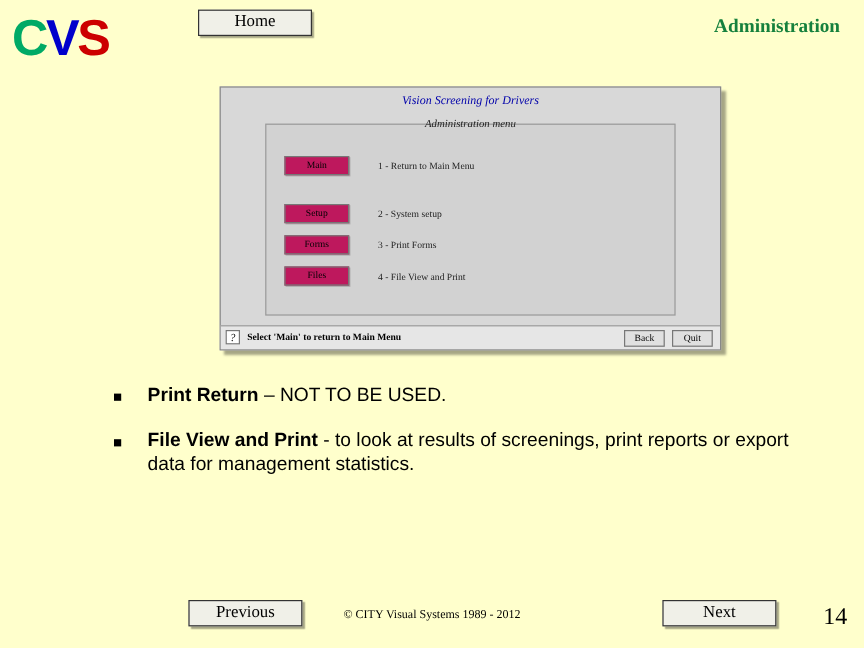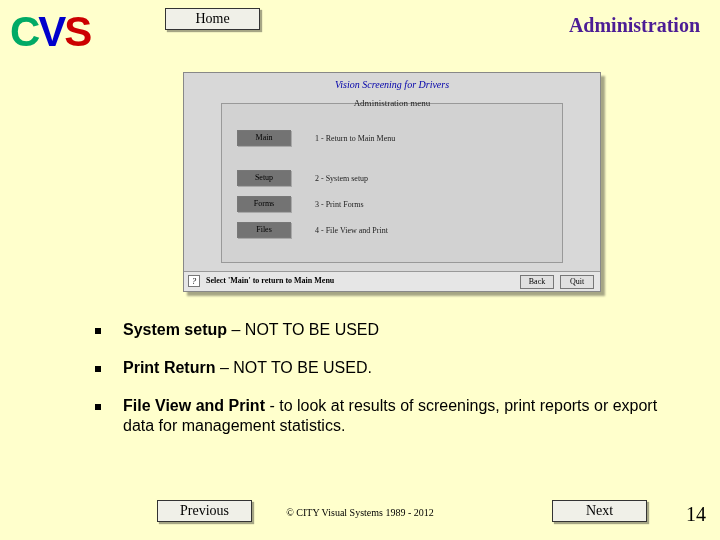--- a/index.html
+++ b/index.html
@@ -36,23 +36,23 @@
     font-size: 14px;
     font-family: "Times New Roman", serif;
     text-align: center;
     line-height: 20px;
     cursor: pointer;
   }
   .page-title {
     position: absolute;
     top: 14px;
     right: 20px;
-    color: #4c1d95;
-    font-weight: bold;
-    font-size: 20px;
+    color: #15803d;
+    font-weight: bold;
+    font-size: 16px;
     font-family: "Times New Roman", serif;
   }
   
   .app-shot {
     position: absolute;
     top: 72px;
     left: 183px;
     width: 418px;
     height: 220px;
     background: #d8d8d8;
@@ -81,27 +81,28 @@
   }
   .shot-panel-title {
     position: absolute;
     top: -6px;
     left: 0;
     right: 0;
     text-align: center;
     font-size: 9px;
     color: #222;
     background: transparent;
+    font-style: italic;
   }
   .panel-btn {
     position: absolute;
     left: 15px;
     width: 54px;
     height: 16px;
-    background: #737373;
+    background: #be185d;
     border: 1px solid #777;
     font-size: 8px;
     text-align: center;
     line-height: 14px;
     box-shadow: 1px 1px 0 rgba(0,0,0,.2);
   }
   .panel-row {
     position: absolute;
     left: 93px;
     font-size: 8px;
@@ -243,24 +244,20 @@
     <div class="status-q">?</div>
     <div class="status-text">Select 'Main' to return to Main Menu</div>
     <div class="status-btn" style="right:46px">Back</div>
     <div class="status-btn" style="right:6px">Quit</div>
   </div>
 </div>
 
 <div class="bullet-list">
   <div class="bullet">
     <div class="dot"></div>
-    <div class="text"><span>System setup</span><span class="normal"> – NOT TO BE USED</span></div>
-  </div>
-  <div class="bullet">
-    <div class="dot"></div>
     <div class="text"><span>Print Return</span><span class="normal"> – NOT TO BE USED.</span></div>
   </div>
   <div class="bullet">
     <div class="dot"></div>
     <div class="text"><span>File View and Print </span><span class="normal"> - to look at results of screenings, print reports or export data for management statistics.</span></div>
   </div>
 </div>
 
 <div class="nav-btn prev-btn">Previous</div>
 <div class="copyright">© CITY Visual Systems 1989 - 2012</div>

